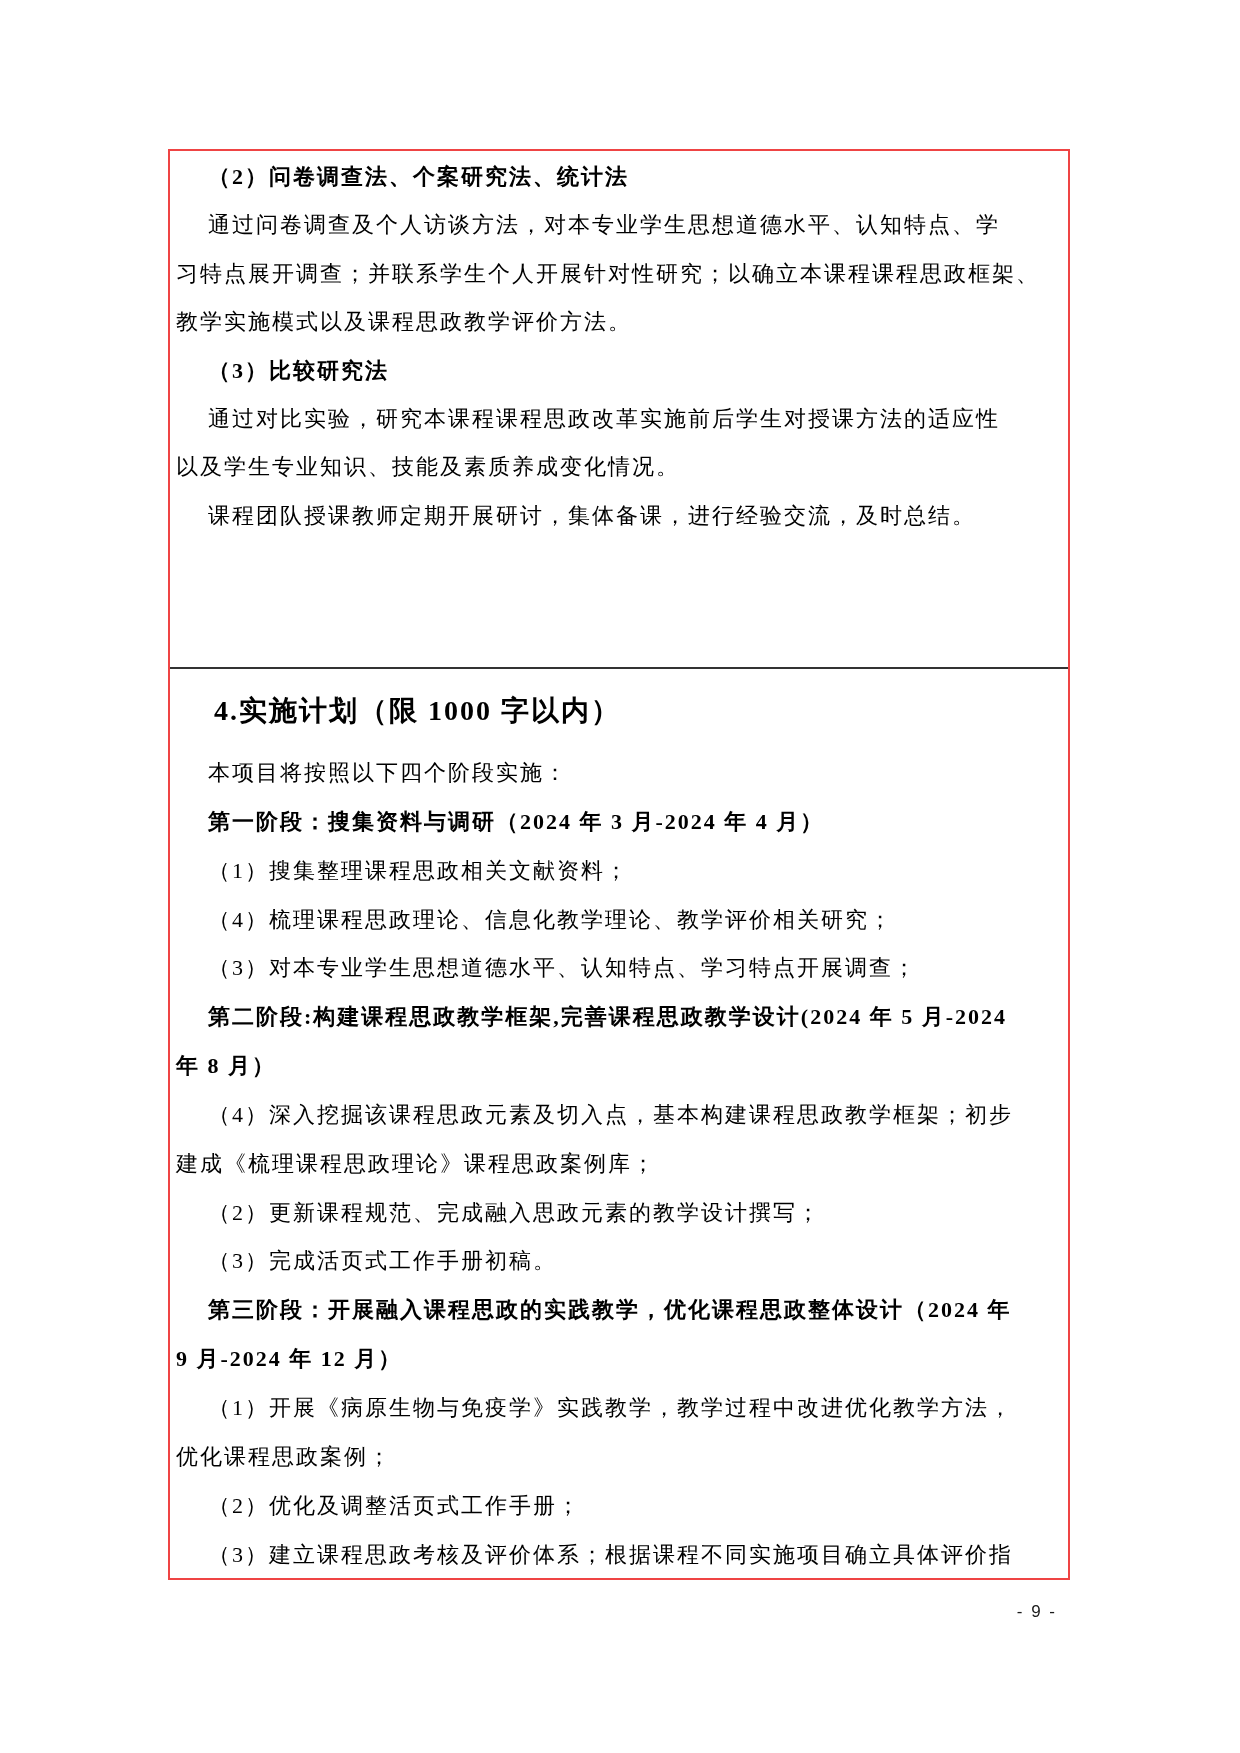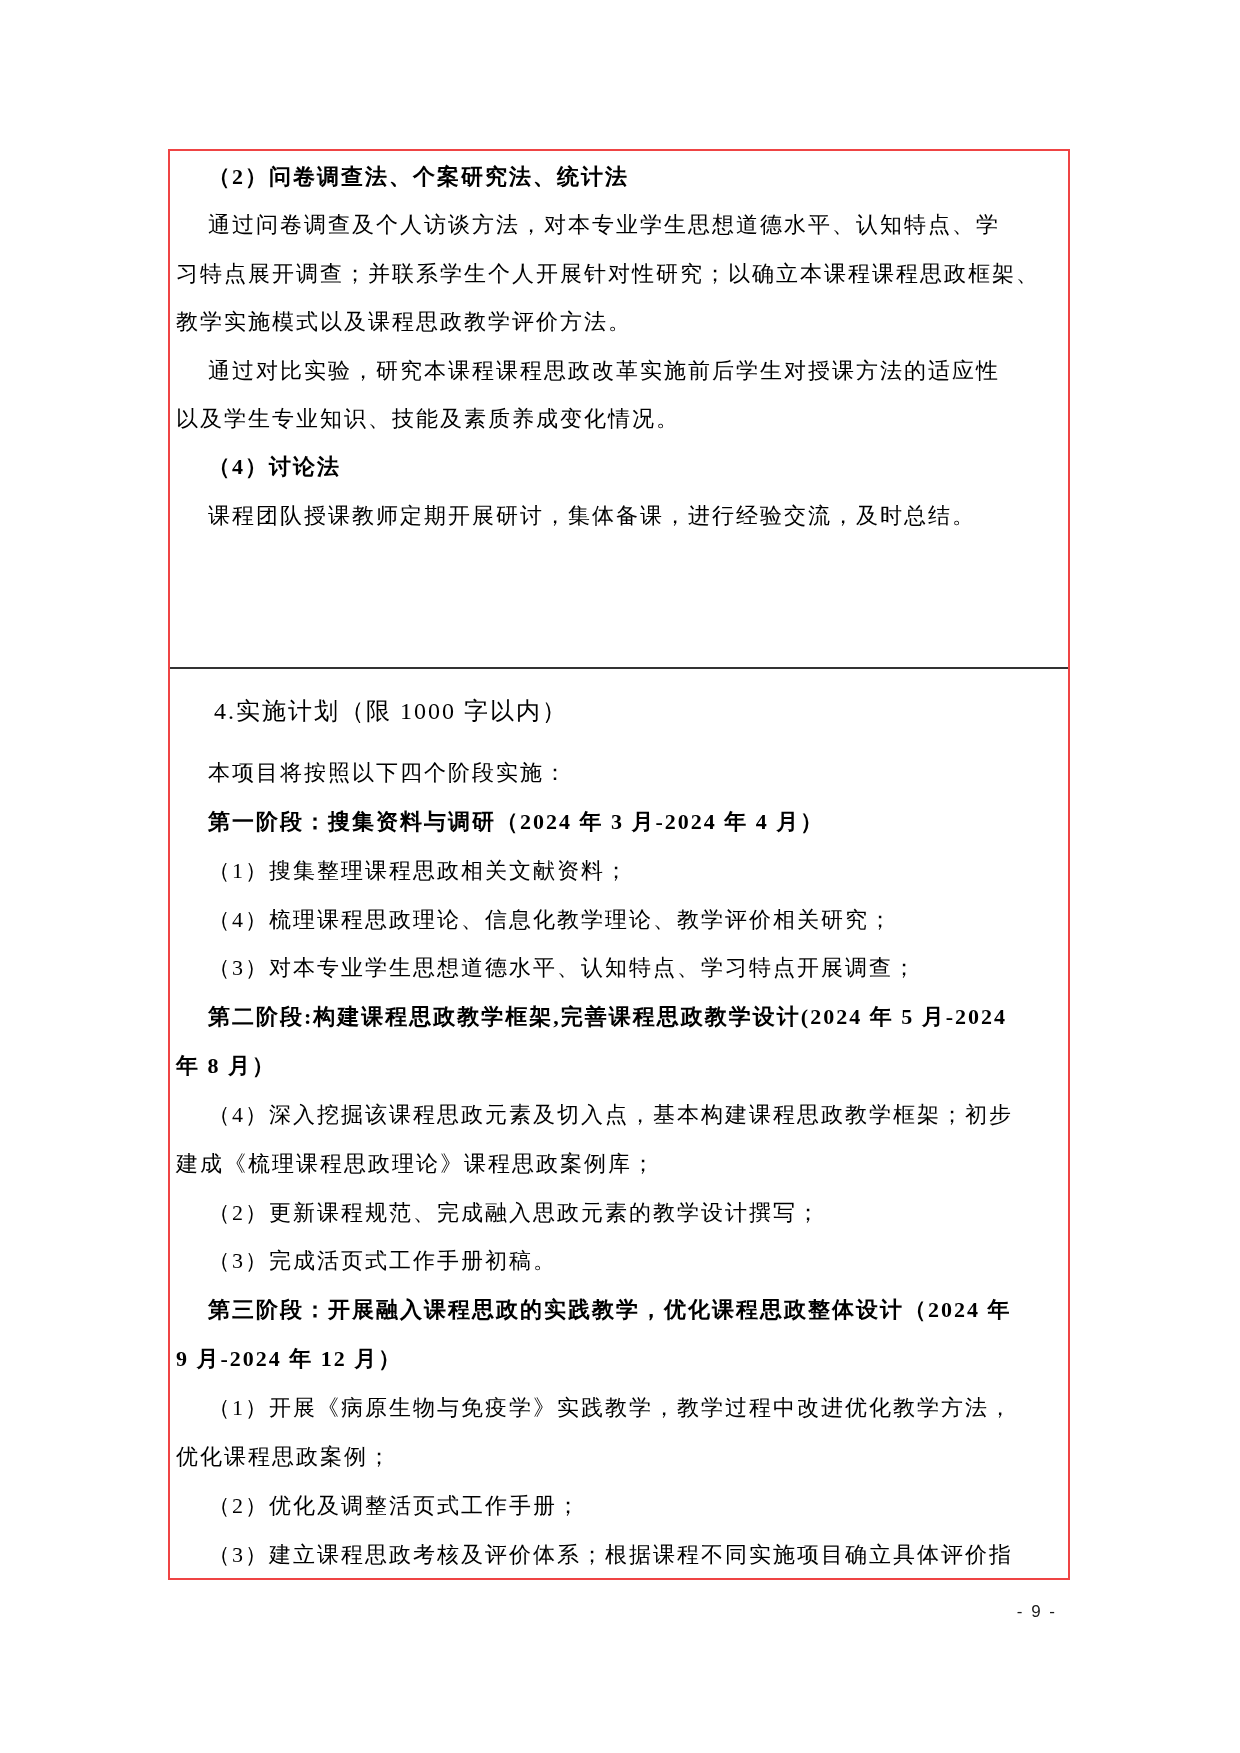--- a/index.html
+++ b/index.html
@@ -50,22 +50,22 @@
     line-height: 48.85px;
   }
   .line.bold {
     font-weight: bold;
   }
   .line.indent {
     text-indent: 32px;
   }
   .plan-title {
     margin: 0 0 10px 0;
-    font-size: 24px;
-    font-weight: normal;
+    font-size: 28px;
+    font-weight: bold;
     line-height: 56px;
     letter-spacing: 2px;
     text-indent: 38px;
     white-space: nowrap;
   }
   .page-number {
     position: absolute;
     top: 1602px;
     right: 183px;
     font-family: "Liberation Sans", "DejaVu Sans", sans-serif;
@@ -76,23 +76,23 @@
 </style>
 </head>
 <body>
 
 <div class="doc-table">
   <section class="cell cell-methods" id="methods-cell">
       <div class="line bold indent">（2）问卷调查法、个案研究法、统计法</div>
       <div class="line indent">通过问卷调查及个人访谈方法，对本专业学生思想道德水平、认知特点、学</div>
       <div class="line">习特点展开调查；并联系学生个人开展针对性研究；以确立本课程课程思政框架、</div>
       <div class="line">教学实施模式以及课程思政教学评价方法。</div>
+      <div class="line bold indent">（3）比较研究法</div>
       <div class="line indent">通过对比实验，研究本课程课程思政改革实施前后学生对授课方法的适应性</div>
       <div class="line">以及学生专业知识、技能及素质养成变化情况。</div>
-      <div class="line bold indent">（4）讨论法</div>
       <div class="line indent">课程团队授课教师定期开展研讨，集体备课，进行经验交流，及时总结。</div>
     </section>
   <section class="cell cell-plan">
     <h2 class="plan-title">4.实施计划（限 1000 字以内）</h2>
     <div id="plan-lines">
         <div class="line indent">本项目将按照以下四个阶段实施：</div>
         <div class="line bold indent">第一阶段：搜集资料与调研（2024 年 3 月-2024 年 4 月）</div>
         <div class="line indent">（1）搜集整理课程思政相关文献资料；</div>
         <div class="line indent">（4）梳理课程思政理论、信息化教学理论、教学评价相关研究；</div>
         <div class="line indent">（3）对本专业学生思想道德水平、认知特点、学习特点开展调查；</div>

